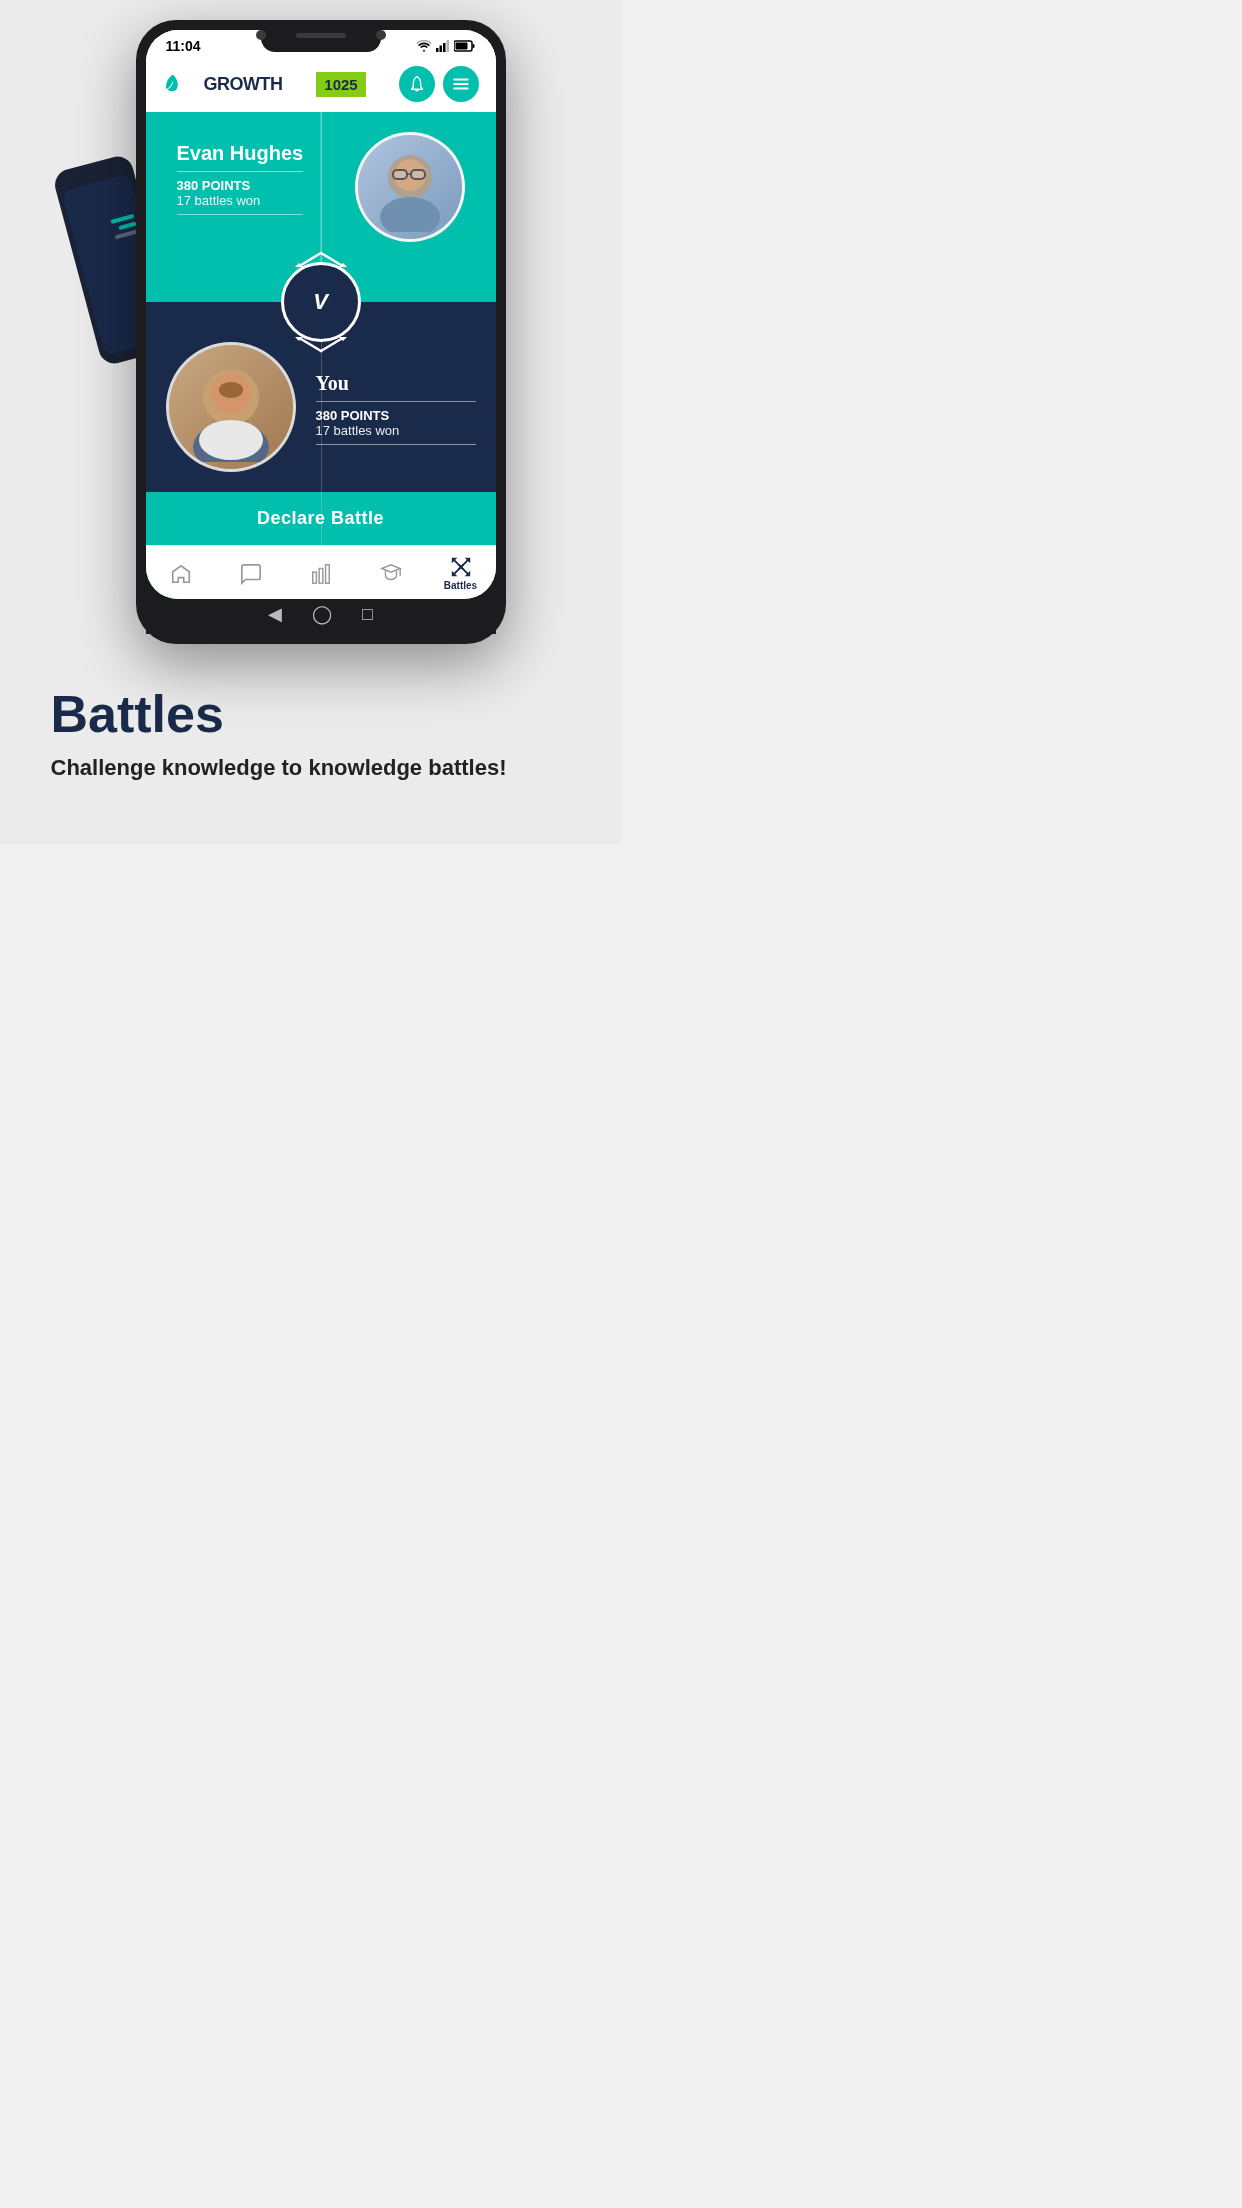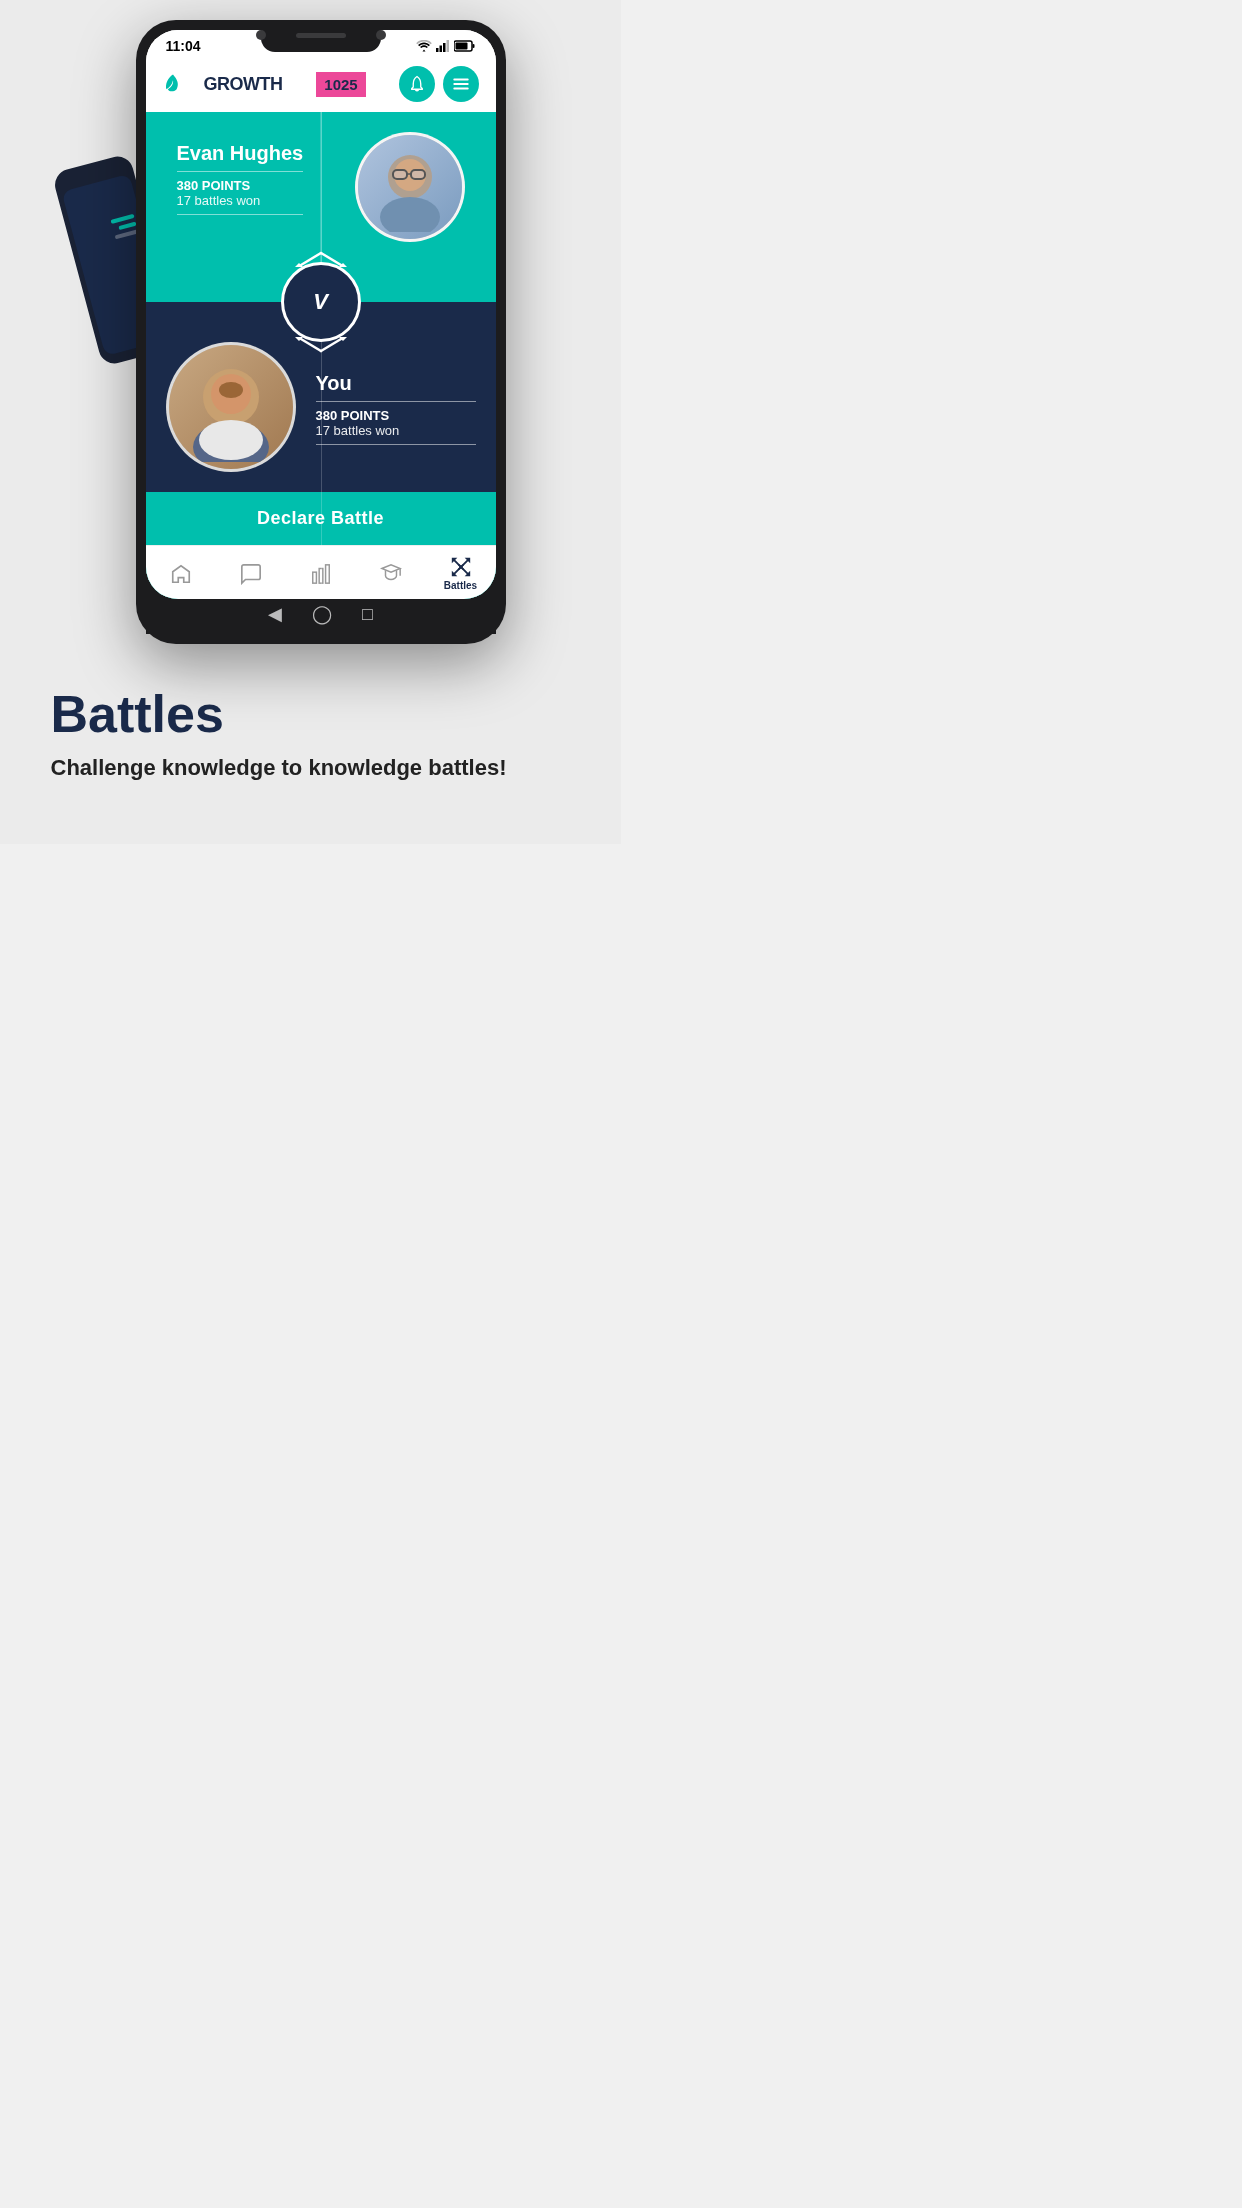--- a/index.html
+++ b/index.html
@@ -122,21 +122,21 @@
       font-weight: 900;
       color: #1a2a4a;
       letter-spacing: -0.5px;
       margin-left: 16px;
     }
     .logo-leaf {
       width: 22px;
       height: 22px;
     }
     .points-badge {
-      background: #ec4899;
+      background: #84cc16;
       color: #1a2a4a;
       font-size: 15px;
       font-weight: 700;
       padding: 4px 8px;
     }
     .header-icons {
       display: flex;
       gap: 8px;
     }
     .header-icon-btn {
@@ -284,20 +284,21 @@
     .player2-info {
       color: #fff;
       padding-top: 10px;
       flex: 1;
       padding-left: 20px;
     }
     .player2-name {
       font-size: 20px;
       font-weight: 700;
       margin-bottom: 0;
+      font-family: Liberation Serif, serif;
     }
 
     
     .declare-btn {
       background: #00bfad;
       color: #fff;
       font-size: 18px;
       font-weight: 700;
       text-align: center;
       padding: 16px;

